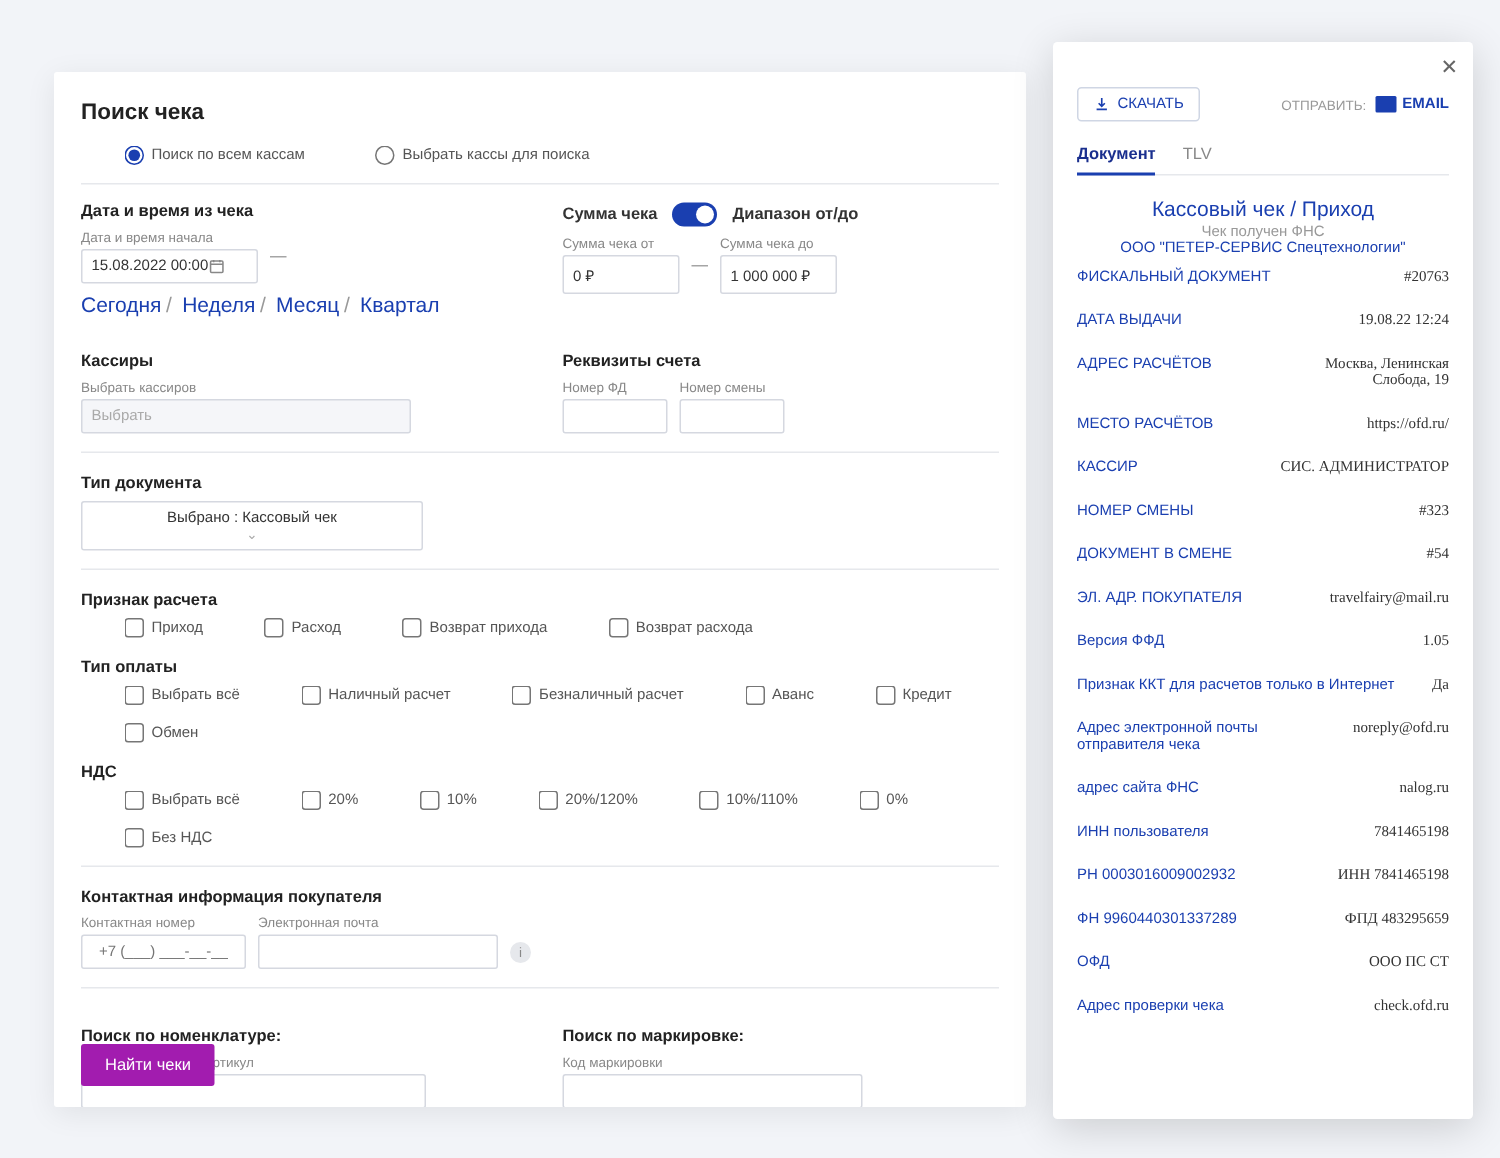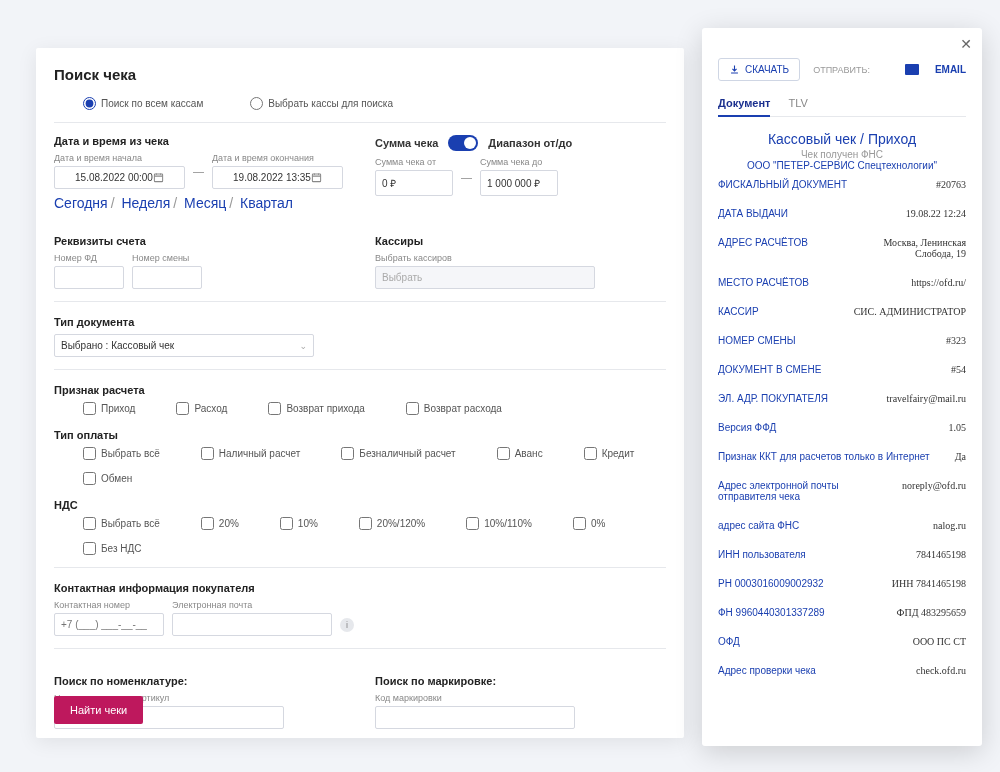--- a/index.html
+++ b/index.html
@@ -9,44 +9,44 @@
   .section-label { font-size: 11px; font-weight: bold; margin-top: 14px; margin-bottom: 6px; color: #222; }
   .radio-row { display: flex; gap: 18px; align-items: center; }
   .radio-item, .check-item { display: flex; align-items: center; gap: 5px; font-size: 10px; color: #555; padding-left: 29px; }
   .radio-item input, .check-item input { accent-color: #1a3fb0; }
   hr.sep { border: none; border-top: 1px solid #e6e8ec; margin: 12px 0; }
   .two-col { display: flex; gap: 30px; }
   .col { flex: 1; min-width: 0; }
   .field-label { font-size: 9px; color: #888; margin-bottom: 3px; }
   .inline-fields { display: flex; align-items: center; gap: 8px; }
   .text-input { border: 1px solid #d5d8e0; border-radius: 2px; padding: 5px 6px; font-size: 10px; color: #333; background: #fff; }
-  .date-input { width: 131px; display: flex; justify-content: center; align-items: center; }
+  .date-input { width: 118px; display: flex; justify-content: flex-start; align-items: center; }
   .sum-input { width: 78px; }
   .dash { color: #888; }
   .date-links { margin-top: 6px; font-size: 14px; }
   .date-links a { color: #1a3fb0; text-decoration: none; }
   .date-links span { color: #999; margin: 0 3px; }
   .toggle { width: 30px; height: 16px; background: #1a3fb0; border-radius: 8px; position: relative; display: inline-block; vertical-align: middle; }
   .toggle::after { content: ""; position: absolute; right: 2px; top: 2px; width: 12px; height: 12px; background: #fff; border-radius: 50%; }
   .sum-header { display: flex; align-items: center; gap: 10px; font-size: 11px; font-weight: bold; }
-  .select-wide { width: 260px; display: flex; justify-content: space-between; align-items: center; }
+  .select-wide { width: 228px; display: flex; justify-content: space-between; align-items: center; flex-direction: column; }
   .placeholder-input { color: #aaa; }
-  .phone-input { width: 110px; }
+  .phone-input { width: 110px; text-align: center; }
   .email-input { width: 160px; }
   .check-row { display: flex; flex-wrap: wrap; gap: 12px; margin-top: 4px; }
-  .primary-btn { position: absolute; left: 18px; bottom: 14px; background: #be185d; color: #fff; border: none; padding: 8px 16px; font-size: 11px; border-radius: 2px; cursor: pointer; }
+  .primary-btn { position: absolute; left: 18px; bottom: 14px; background: #a21caf; color: #fff; border: none; padding: 8px 16px; font-size: 11px; border-radius: 2px; cursor: pointer; }
   .cal-icon { width: 11px; height: 11px; fill: none; stroke: #888; stroke-width: 1.5; }
   .info-icon { width: 14px; height: 14px; border-radius: 50%; background: #e6e8ec; color: #888; display: inline-flex; align-items: center; justify-content: center; font-size: 9px; }
 
   .side-panel { position: absolute; right: 18px; top: 28px; width: 280px; height: 718px; background: #fff; border-radius: 3px; box-shadow: 0 6px 28px rgba(0,0,0,0.16); padding: 12px 16px; }
   .close-x { position: absolute; right: 10px; top: 8px; font-size: 14px; color: #666; cursor: pointer; }
   .side-actions { display: flex; align-items: center; justify-content: space-between; margin-top: 18px; margin-bottom: 10px; }
   .skachat-btn { border: 1px solid #cfd6e4; border-radius: 3px; padding: 5px 10px; font-size: 10px; color: #1a3fb0; display: flex; align-items: center; gap: 5px; cursor: pointer; background: #fff; }
   .send-area { display: flex; align-items: center; gap: 6px; font-size: 9px; color: #999; }
-  .email-link { color: #1a3fb0; font-weight: bold; font-size: 10px; display: flex; align-items: flex-end; gap: 16px; margin-left: 29px; }
+  .email-link { color: #1a3fb0; font-weight: bold; font-size: 10px; display: flex; align-items: flex-end; gap: 4px; }
   .email-icon-box { width: 14px; height: 11px; background: #1a3fb0; border-radius: 1px; }
   .tabs { display: flex; gap: 18px; border-bottom: 1px solid #e6e8ec; margin-bottom: 14px; }
   .tab { padding: 6px 0; font-size: 11px; color: #888; cursor: pointer; }
   .tab.active { color: #1a2f8e; font-weight: bold; border-bottom: 2px solid #1a3fb0; margin-bottom: -1px; }
   .receipt-title { text-align: center; color: #1a3fb0; font-size: 14px; font-weight: 500; margin-bottom: 2px; }
   .receipt-sub { text-align: center; color: #999; font-size: 10px; }
   .company-name { text-align: center; color: #1a3fb0; font-size: 10px; margin-bottom: 8px; }
   .receipt-rows { display: flex; flex-direction: column; gap: 17px; }
   .r-row { display: flex; justify-content: space-between; align-items: flex-start; gap: 10px; border-bottom: 1px dotted rgba(0,0,0,0); }
   .r-label { color: #1a3fb0; font-size: 10px; flex: 1; }
@@ -81,30 +81,20 @@
           <div class="field-label">Дата и время начала</div>
           <div class="text-input date-input">
             <span>15.08.2022 00:00</span>
             <svg class="cal-icon" viewBox="0 0 16 16">
                 <rect x="2" y="3" width="12" height="11" rx="1"></rect>
                 <path d="M2 6h12M5 2v2M11 2v2"></path>
               </svg>
           </div>
         </div>
         <span class="dash">—</span>
-        <div>
-          <div class="field-label">Дата и время окончания</div>
-          <div class="text-input date-input">
-            <span>19.08.2022 13:35</span>
-            <svg class="cal-icon" viewBox="0 0 16 16">
-                <rect x="2" y="3" width="12" height="11" rx="1"></rect>
-                <path d="M2 6h12M5 2v2M11 2v2"></path>
-              </svg>
-          </div>
-        </div>
       </div>
       <div class="date-links">
         <a href="#">Сегодня</a><span>/</span>
         <a href="#">Неделя</a><span>/</span>
         <a href="#">Месяц</a><span>/</span>
         <a href="#">Квартал</a>
       </div>
     </div>
 
     <div class="col">
@@ -122,36 +112,36 @@
         <div>
           <div class="field-label">Сумма чека до</div>
           <div class="text-input sum-input"><span>1 000 000 ₽</span></div>
         </div>
       </div>
     </div>
   </div>
 
   <div class="two-col" style="margin-top:10px">
     <div class="col">
-      <div class="section-label">Реквизиты счета</div>
-      <div class="inline-fields">
-        <div>
-          <div class="field-label">Номер ФД</div>
-          <input class="text-input" style="width: 70px;">
-        </div>
-        <div>
-          <div class="field-label">Номер смены</div>
-          <input class="text-input" style="width: 70px;">
-        </div>
-      </div>
-    </div>
-    <div class="col">
       <div class="section-label">Кассиры</div>
       <div class="field-label">Выбрать кассиров</div>
       <div class="text-input placeholder-input" style="width:220px;background:#f5f6f9"><span>Выбрать</span></div>
+    </div>
+    <div class="col">
+      <div class="section-label">Реквизиты счета</div>
+      <div class="inline-fields">
+        <div>
+          <div class="field-label">Номер ФД</div>
+          <input class="text-input" style="width: 70px;">
+        </div>
+        <div>
+          <div class="field-label">Номер смены</div>
+          <input class="text-input" style="width: 70px;">
+        </div>
+      </div>
     </div>
   </div>
 
   <hr class="sep">
 
   <div class="section-label">Тип документа</div>
   <div class="text-input select-wide">
     <span>Выбрано : Кассовый чек</span>
     <span style="color:#aaa;font-size:9px;">⌄</span>
   </div>

